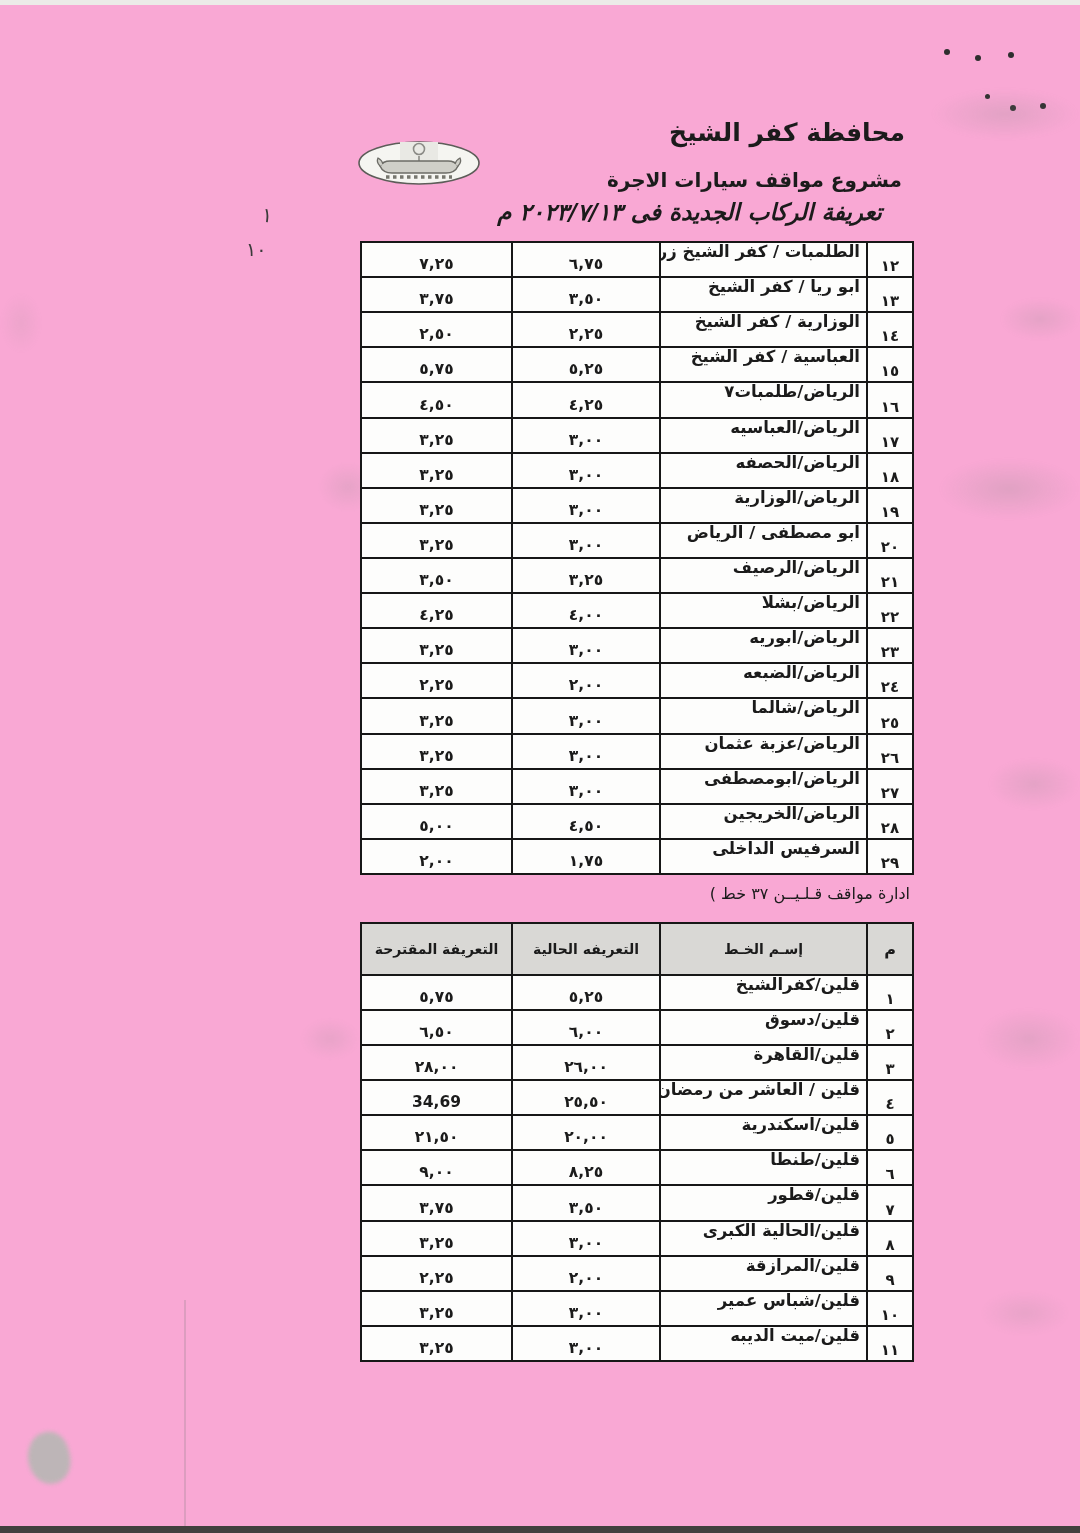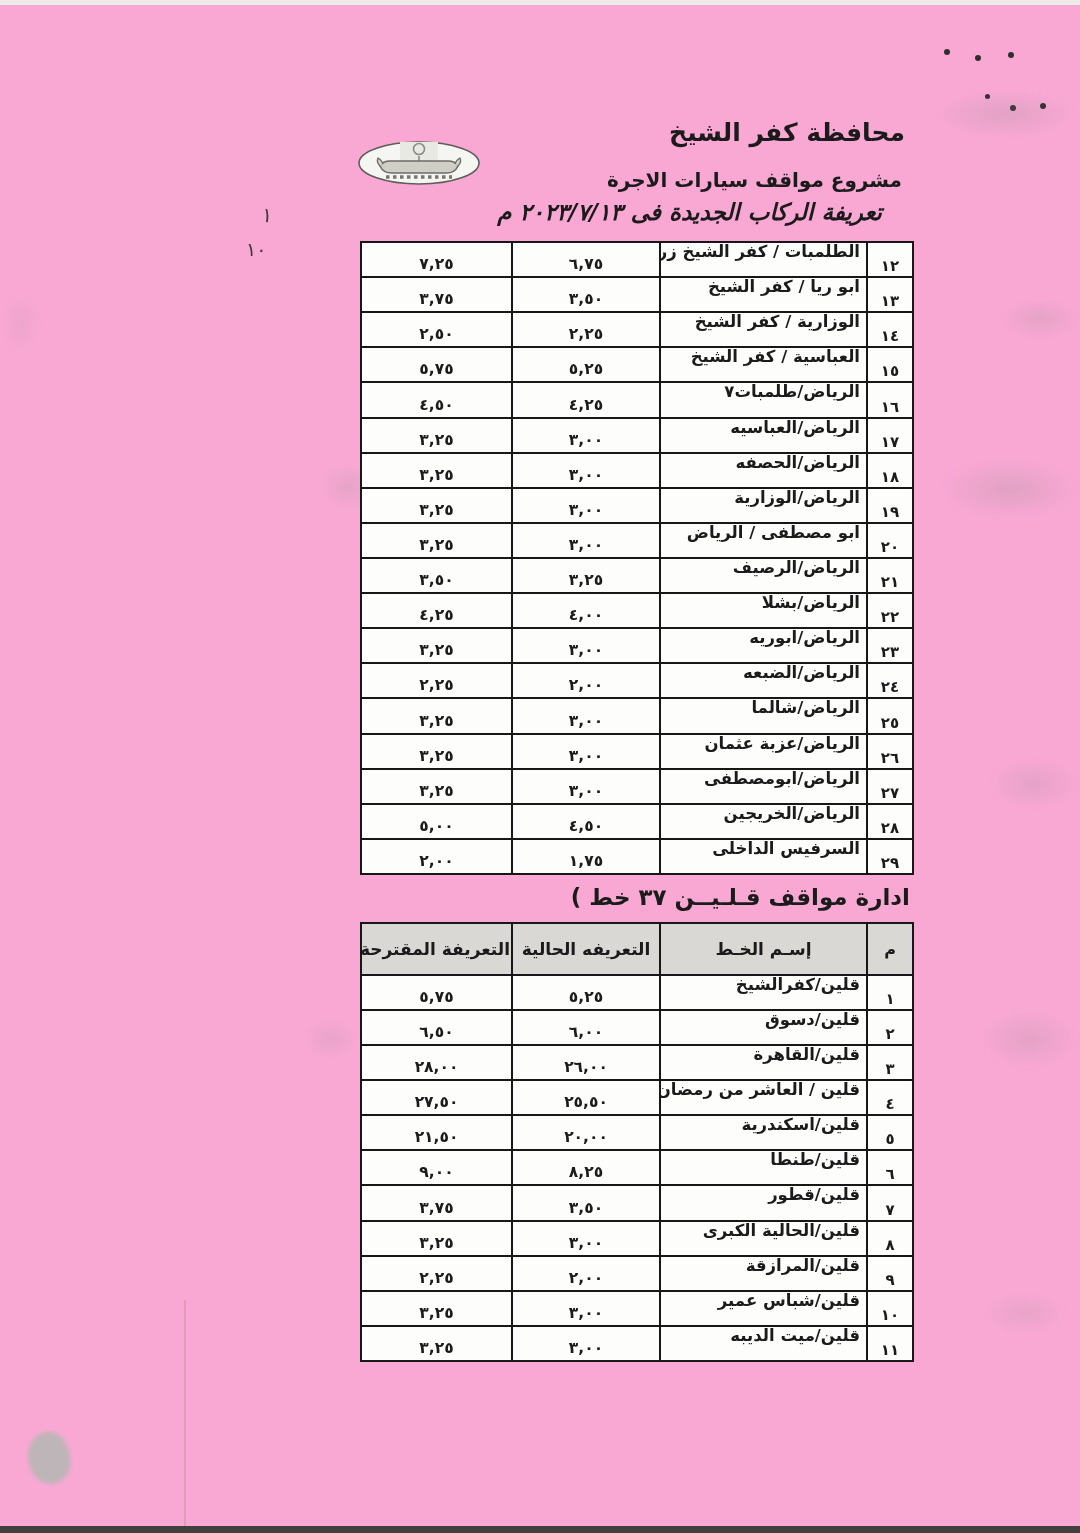--- a/index.html
+++ b/index.html
@@ -28,23 +28,23 @@
   .note-10{top:238px;left:246px;font-size:19px;}
   
   table{position:absolute;border-collapse:collapse;table-layout:fixed;width:552px;
         background:#fdfdfc;}
   #table1{left:360px;top:241px;height:634px;}
   #table2{left:360px;top:922px;height:440px;}
   td,th{border:2px solid #171717;overflow:hidden;white-space:nowrap;}
   .c-no{text-align:center;vertical-align:bottom;font-size:15px;font-weight:700;}
   .c-name{text-align:right;vertical-align:top;padding:0 6px 0 2px;font-size:16.5px;font-weight:700;line-height:1.12;}
   .c-cur,.c-prop{text-align:center;vertical-align:bottom;padding-bottom:3px;font-size:15.5px;font-weight:700;margin-left:48px;}
-  #table2 thead th{background:#d9d8d5;font-size:17px;font-weight:700;vertical-align:middle;height:48px;}
+  #table2 thead th{background:#d9d8d5;font-size:14px;font-weight:700;vertical-align:middle;height:48px;}
   #table2 thead .h-no{font-size:16px;}
-  .section-title{position:absolute;top:884px;right:170px;font-size:23px;font-weight:700;}
+  .section-title{position:absolute;top:884px;right:170px;font-size:16px;font-weight:400;}
 </style>
 </head>
 <body>
 
 <div class="page">
 
   <div class="top-strip"></div>
   <div class="dot" style="left:944px;top:49px;"></div>
   <div class="dot" style="left:975px;top:55px;"></div>
   <div class="dot" style="left:1008px;top:52px;"></div>
@@ -237,21 +237,21 @@
         <tr>
       <td class="c-no">٣</td>
       <td class="c-name">قلين/القاهرة</td>
       <td class="c-cur">٢٦,٠٠</td>
       <td class="c-prop">٢٨,٠٠</td>
     </tr>
         <tr>
       <td class="c-no">٤</td>
       <td class="c-name">قلين / العاشر من رمضان</td>
       <td class="c-cur">٢٥,٥٠</td>
-      <td class="c-prop">٢٧,٥٠</td>
+      <td class="c-prop">34,69</td>
     </tr>
         <tr>
       <td class="c-no">٥</td>
       <td class="c-name">قلين/اسكندرية</td>
       <td class="c-cur">٢٠,٠٠</td>
       <td class="c-prop">٢١,٥٠</td>
     </tr>
         <tr>
       <td class="c-no">٦</td>
       <td class="c-name">قلين/طنطا</td>

